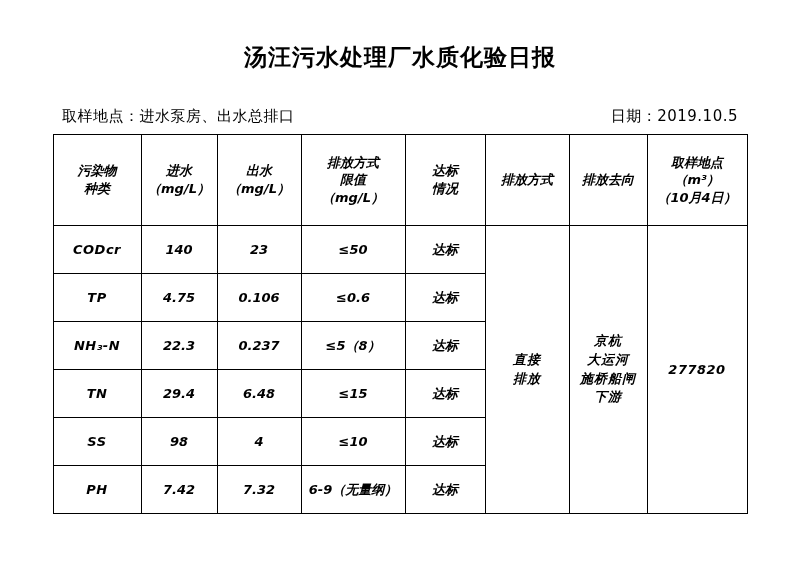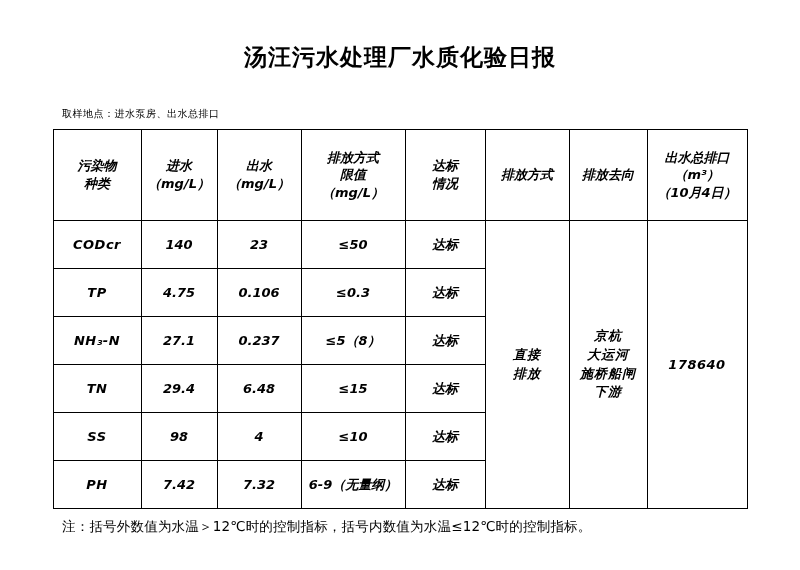--- a/index.html
+++ b/index.html
@@ -26,21 +26,21 @@
     font-weight: bold;
     letter-spacing: 1px;
     padding-top: 42px;
     font-family: "DejaVu Sans", "Liberation Sans", sans-serif;
   }
   .subheader {
     display: flex;
     justify-content: space-between;
     align-items: center;
     margin: 34px 62px 8px 62px;
-    font-size: 10px;
+    font-size: 15px;
   }
   .subheader .loc {
     letter-spacing: 0.5px;
   }
   .subheader .date {
     letter-spacing: 0.5px;
   }
   table.report {
     border-collapse: collapse;
     margin: 0 auto;
@@ -92,20 +92,21 @@
 </style>
 </head>
 <body>
 
 <div class="page">
 
   <div class="title">汤汪污水处理厂水质化验日报</div>
 
   <div class="subheader">
     <div class="loc">取样地点：进水泵房、出水总排口</div>
+    <div class="date">日期：2019.10.5</div>
   </div>
 
   <table class="report">
     <colgroup>
       <col style="width:88px">
       <col style="width:76px">
       <col style="width:84px">
       <col style="width:104px">
       <col style="width:80px">
       <col style="width:84px">
@@ -131,21 +132,21 @@
           <span class="hdr-line">限值</span>
           <span class="hdr-line">（mg/L）</span>
         </td>
         <td>
           <span class="hdr-line">达标</span>
           <span class="hdr-line">情况</span>
         </td>
         <td>排放方式</td>
         <td>排放去向</td>
         <td>
-          <span class="hdr-line">出水总排口</span>
+          <span class="hdr-line">取样地点</span>
           <span class="hdr-line">（m³）</span>
           <span class="hdr-line">（10月4日）</span>
         </td>
       </tr>
     </thead>
     <tbody>
       <tr>
         <td class="param">CODcr</td>
         <td class="num">140</td>
         <td class="num">23</td>
@@ -154,32 +155,32 @@
         <td class="vert" rowspan="6">
           <span class="hdr-line">直接</span>
           <span class="hdr-line">排放</span>
         </td>
         <td class="vert" rowspan="6">
           <span class="hdr-line">京杭</span>
           <span class="hdr-line">大运河</span>
           <span class="hdr-line">施桥船闸</span>
           <span class="hdr-line">下游</span>
         </td>
-        <td class="bignum" rowspan="6">178640</td>
+        <td class="bignum" rowspan="6">277820</td>
       </tr>
       <tr>
         <td class="param">TP</td>
         <td class="num">4.75</td>
         <td class="num">0.106</td>
-        <td class="num">≤0.3</td>
+        <td class="num">≤0.6</td>
         <td class="num">达标</td>
       </tr>
       <tr>
         <td class="param">NH₃-N</td>
-        <td class="num">27.1</td>
+        <td class="num">22.3</td>
         <td class="num">0.237</td>
         <td class="num">≤5（8）</td>
         <td class="num">达标</td>
       </tr>
       <tr>
         <td class="param">TN</td>
         <td class="num">29.4</td>
         <td class="num">6.48</td>
         <td class="num">≤15</td>
         <td class="num">达标</td>
@@ -194,15 +195,14 @@
       <tr>
         <td class="param">PH</td>
         <td class="num">7.42</td>
         <td class="num">7.32</td>
         <td class="num">6-9（无量纲）</td>
         <td class="num">达标</td>
       </tr>
     </tbody>
   </table>
 
-  <div class="note">注：括号外数值为水温＞12℃时的控制指标，括号内数值为水温≤12℃时的控制指标。</div>
 
 </div>
 
 </body></html>

